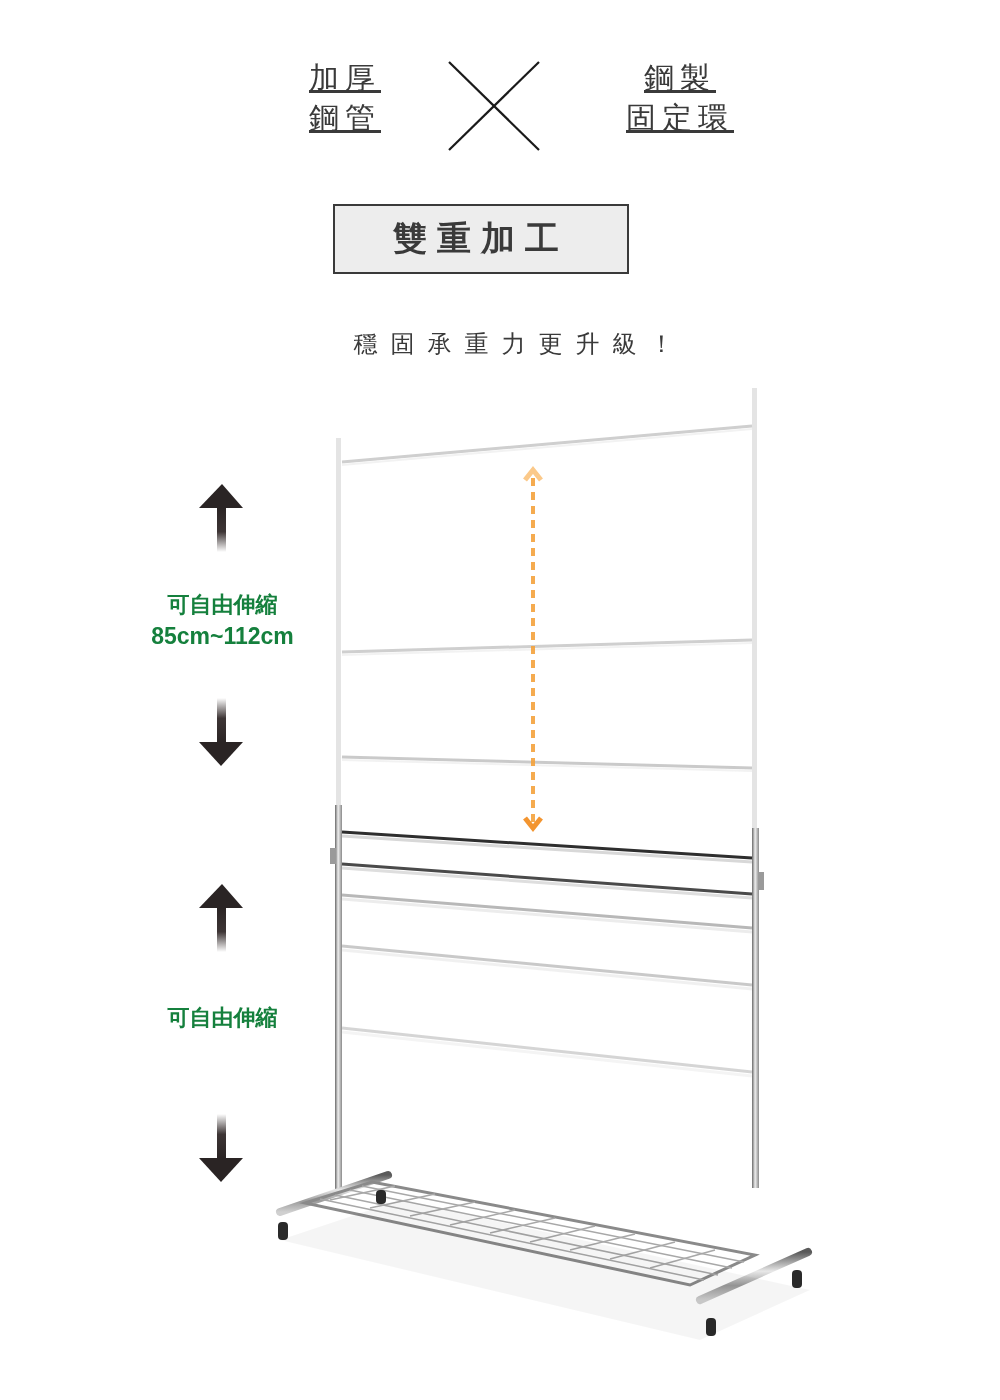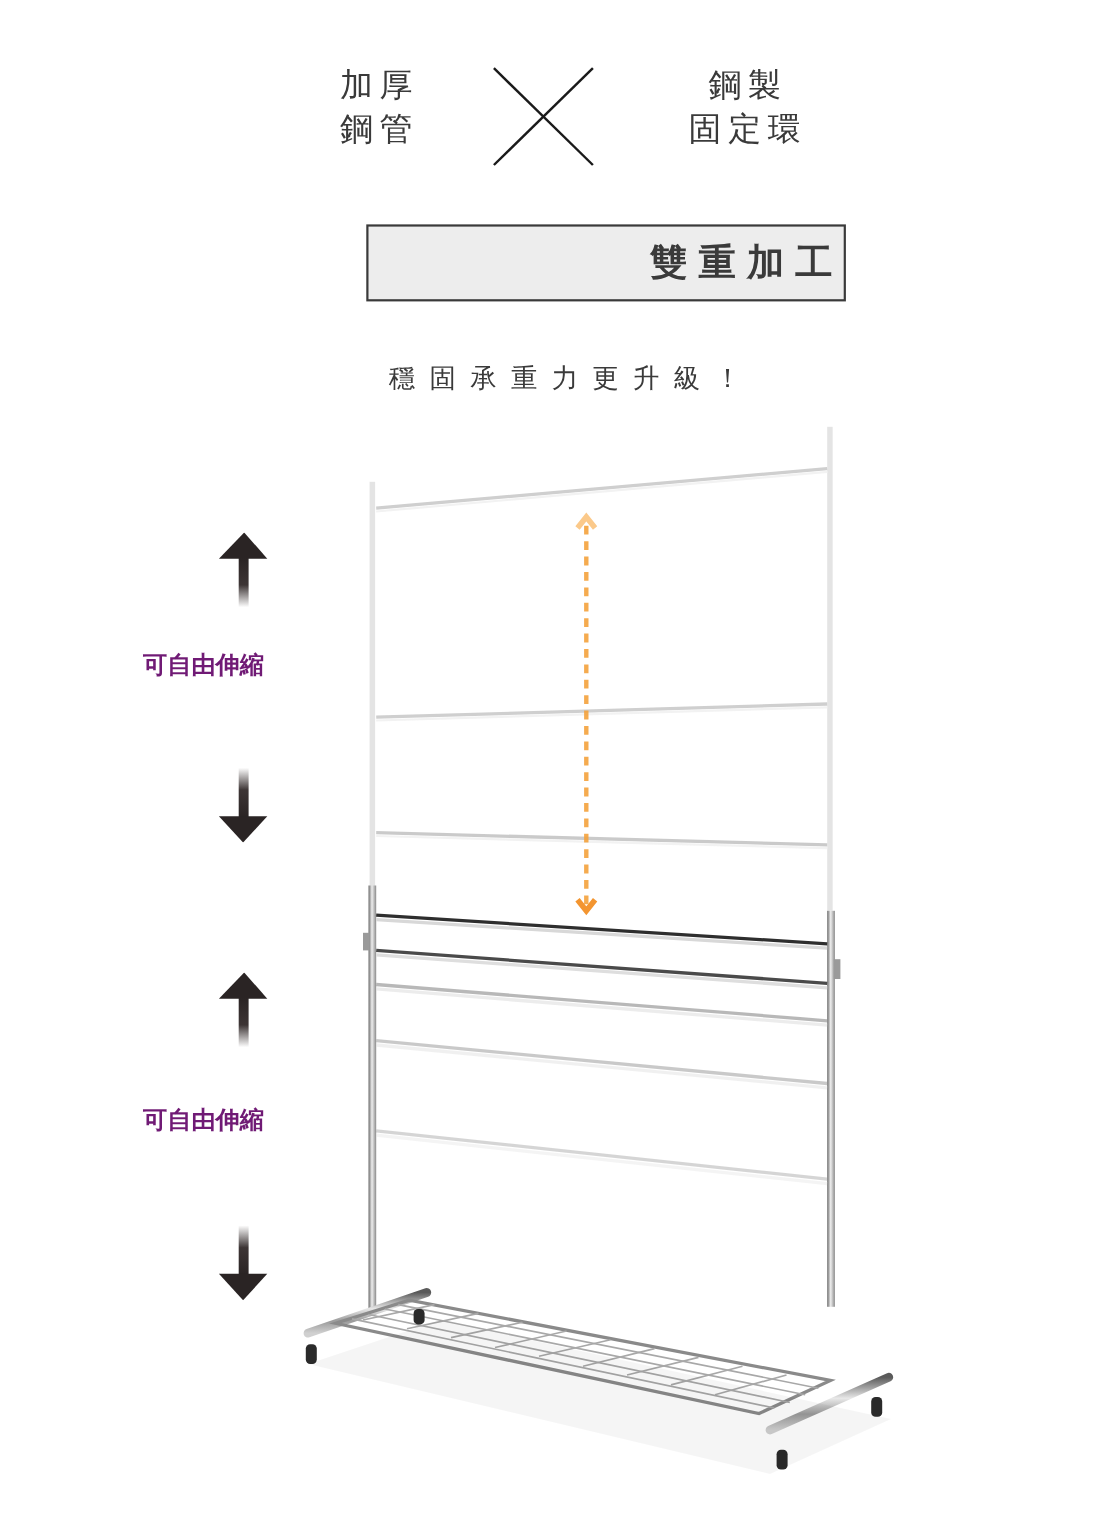--- a/index.html
+++ b/index.html
@@ -2,35 +2,35 @@
 <html><head>
 <meta charset="utf-8">
 <style>
   html, body { margin: 0; padding: 0; }
   body {
     width: 1000px; height: 1400px; background: #ffffff; position: relative; overflow: hidden;
     font-family: "DejaVu Sans", sans-serif; color: #3a3a3a;
   }
   .abs { position: absolute; }
   .feat {
-    font-size: 30px; line-height: 40px; letter-spacing: 6px; color: #3a3a3a; text-align: center;
+    font-size: 30px; line-height: 40px; letter-spacing: 6px; color: #3a3a3a; text-align: center; text-decoration: underline;
   }
   .feat-left { left: 300px; top: 58px; width: 90px; }
   .feat-right { left: 615px; top: 58px; width: 130px; text-align: center; }
   .cross { left: 445px; top: 60px; width: 100px; height: 92px; }
   .badge {
-    left: 333px; top: 204px; width: 436px; height: 70px; box-sizing: border-box;
-    border: 2px solid #3a3a3a; background: #ededed; display: flex; align-items: center; justify-content: flex-end;
+    left: 333px; top: 204px; width: 296px; height: 70px; box-sizing: border-box;
+    border: 2px solid #3a3a3a; background: #ededed; display: flex; align-items: center; justify-content: center;
   }
   .badge span { font-size: 34px; font-weight: bold; letter-spacing: 10px; color: #3a3a3a; }
   .tagline {
     left: 300px; top: 328px; width: 440px; text-align: center; font-size: 24px; letter-spacing: 13px; color: #3a3a3a;
   }
   .range-label {
-    color: #701a75; font-weight: bold; font-family: "Liberation Sans", sans-serif;
+    color: #15803d; font-weight: bold; text-align: center; font-family: "Liberation Sans", sans-serif;
   }
   .range-label .t1 { font-size: 22px; line-height: 30px; display: block; }
   .range-label .t2 { font-size: 23px; line-height: 32px; display: block; }
   .rack { left: 260px; top: 380px; width: 560px; height: 1000px; }
 </style>
 </head>
 <body>
 
 <div class="abs feat feat-left">
   <div>加厚</div>
@@ -59,20 +59,21 @@
       <stop offset="0" stop-color="#2a2424"></stop>
         <stop offset="0.55" stop-color="#3d3535"></stop>
         <stop offset="1" stop-color="#ffffff"></stop>
     </linearGradient>
   </defs>
   <polygon points="23,0 44,24 0,24" fill="#2a2424" transform="translate(1,0)"></polygon>
   <rect x="19" y="23" width="9" height="45" fill="url(#gUp)"></rect>
 </svg>
 <div class="abs range-label" style="left:130px;top:590px;width:185px">
   <span class="t1">可自由伸縮</span>
+  <span class="t2">85cm~112cm</span>
 </div>
 <svg class="abs" style="left:198px;top:696px;width:46px;height:70px" viewBox="0 0 46 70">
   <defs>
     <linearGradient id="gDn" x1="0" y1="1" x2="0" y2="0">
       <stop offset="0" stop-color="#2a2424"></stop>
         <stop offset="0.55" stop-color="#3d3535"></stop>
         <stop offset="1" stop-color="#ffffff"></stop>
     </linearGradient>
   </defs>
   <rect x="19" y="2" width="9" height="45" fill="url(#gDn)"></rect>

